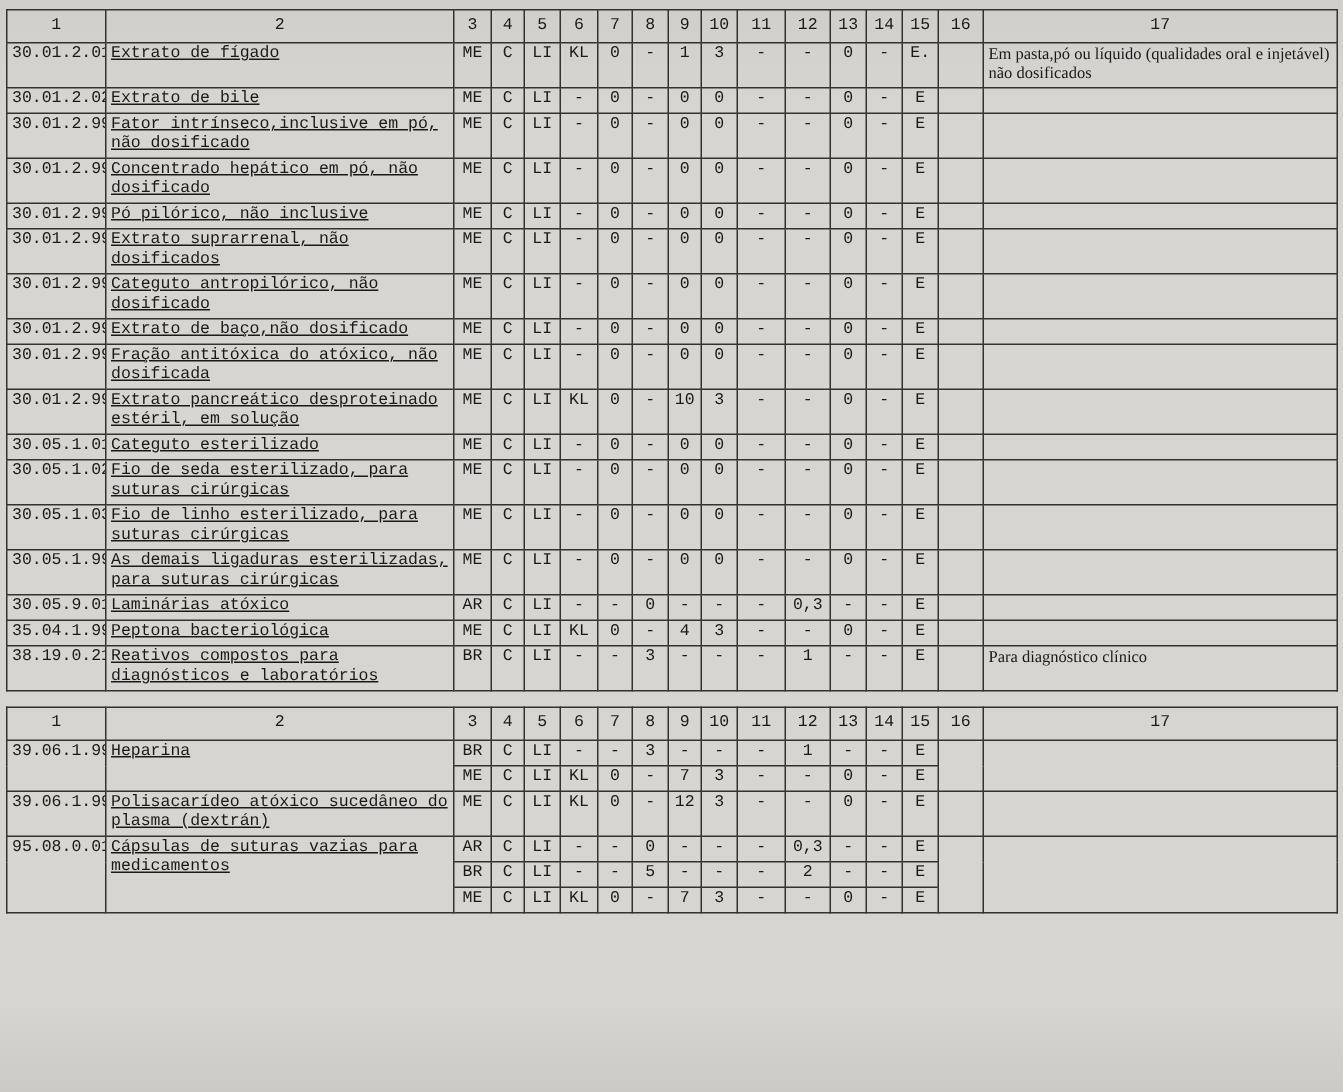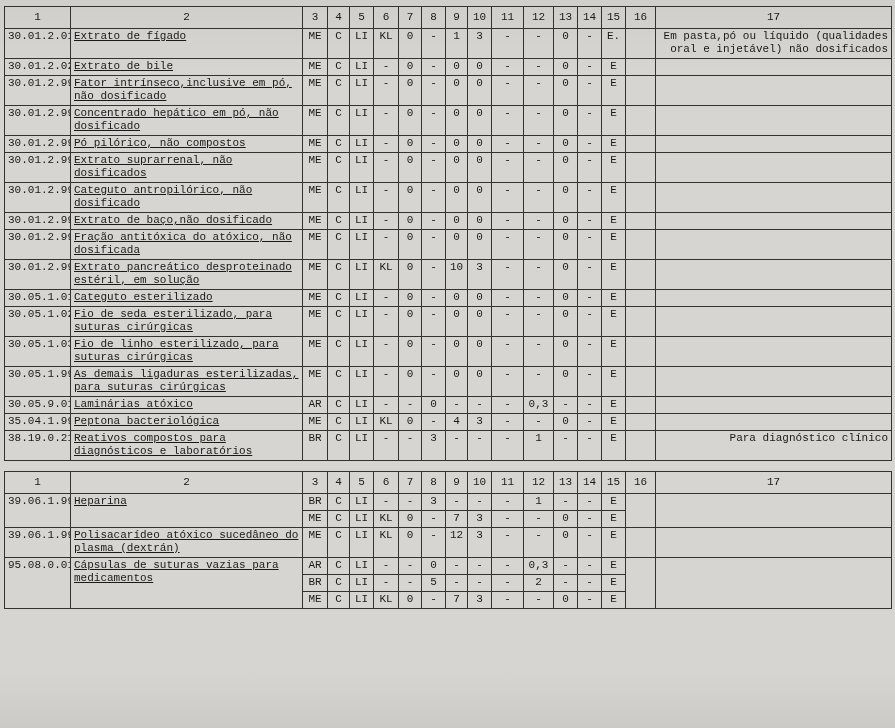--- a/index.html
+++ b/index.html
@@ -38,21 +38,21 @@
   }
   table.doc-table th {
     font-weight: normal;
     text-align: center;
     height: 18px;
     vertical-align: middle;
   }
   td.c-code { text-align: left; white-space: nowrap; }
   td.c-desc { text-align: left; text-decoration: underline; }
   td.c-val  { text-align: center; }
-  td.c-note { text-align: right; }
+  td.c-note { text-align: left; font-family: Liberation Serif, serif; }
   .tbl-gap { height: 10px; }
 </style>
 </head>
 <body>
 
 <div class="page">
   <div id="tables-root">
       <table class="doc-table">
         <colgroup>
           <col style="width: 66px;">
@@ -166,21 +166,21 @@
             <td class="c-val">-</td>
             <td class="c-val">-</td>
             <td class="c-val">0</td>
             <td class="c-val">-</td>
             <td class="c-val">E</td>
             <td class="c-val"></td>
             <td class="c-note"></td>
           </tr>
           <tr>
             <td class="c-code">30.01.2.99</td>
-            <td class="c-desc">Pó pilórico, não compostos</td>
+            <td class="c-desc">Pó pilórico, não inclusive</td>
             <td class="c-val">ME</td>
             <td class="c-val">C</td>
             <td class="c-val">LI</td>
             <td class="c-val">-</td>
             <td class="c-val">0</td>
             <td class="c-val">-</td>
             <td class="c-val">0</td>
             <td class="c-val">0</td>
             <td class="c-val">-</td>
             <td class="c-val">-</td>

